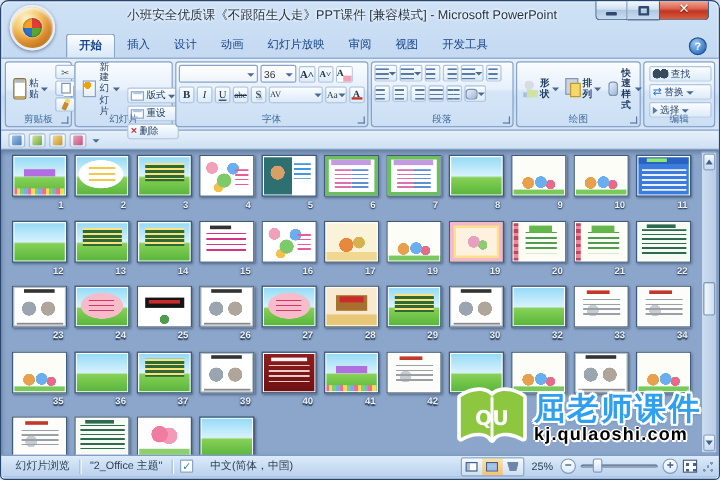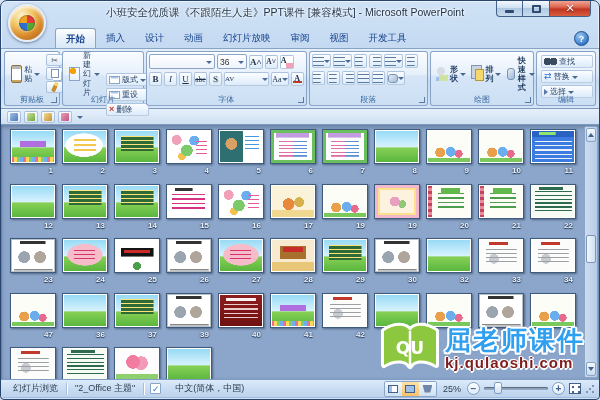--- a/index.html
+++ b/index.html
@@ -228,21 +228,21 @@
   .sc-up{top:1px;} .sc-down{bottom:1px;}
   .sc-arr-up{width:0;height:0;border-left:3px solid transparent;border-right:3px solid transparent;border-bottom:4px solid #44618a;}
   .sc-arr-down{width:0;height:0;border-left:3px solid transparent;border-right:3px solid transparent;border-top:4px solid #44618a;}
   .sc-thumb{position:absolute;left:1px;right:1px;top:108px;height:28px;border:1px solid #7e97ba;border-radius:2px;
     background:linear-gradient(90deg,#f2f7fc,#cfdff1);}
   
   .watermark{position:absolute;right:14px;bottom:2px;display:flex;align-items:center;z-index:6;}
   .wm-text{display:flex;flex-direction:column;align-items:flex-start;margin-left:4px;}
   .wm-name{font-size:26px;font-weight:bold;color:#2f9ff0;letter-spacing:2px;line-height:1;
     text-shadow:-2px 0 0 #fff,2px 0 0 #fff,0 -2px 0 #fff,0 2px 0 #fff,-1.5px -1.5px 0 #fff,1.5px 1.5px 0 #fff,-1.5px 1.5px 0 #fff,1.5px -1.5px 0 #fff,0 2px 3px rgba(30,60,90,.4);}
-  .wm-site{font-size:15px;font-weight:bold;color:#7f1d1d;letter-spacing:1px;margin-top:1px;
+  .wm-site{font-size:15px;font-weight:bold;color:#000000;letter-spacing:1px;margin-top:1px;
     text-shadow:-1.5px 0 0 #fff,1.5px 0 0 #fff,0 -1.5px 0 #fff,0 1.5px 0 #fff,1px 1px 0 #fff,-1px -1px 0 #fff;}
   
   .statusbar{position:relative;height:18px;display:flex;align-items:center;z-index:10;
     background:linear-gradient(180deg,#dcebfb 0%,#c8dcf2 55%,#bcd3ec 100%);border-top:1px solid #7f9dc4;
     font-size:9px;color:#2c3e50;padding:0 4px;}
   .st-item{padding:0 8px;white-space:nowrap;}
   .st-sep{width:1px;height:12px;background:#a8bdd8;box-shadow:1px 0 0 #fff;}
   .st-spell{width:11px;height:11px;margin:0 6px;background:#fff;border:1px solid #8aa4c6;border-radius:1px;
     color:#2e7dd1;font-size:9px;line-height:10px;text-align:center;font-weight:bold;}
   .st-right{margin-left:auto;display:flex;align-items:center;gap:4px;}
@@ -664,21 +664,21 @@
         <div class="cell">
           <div class="thumb v-sketch"></div>
           <div class="num">33</div>
         </div>
         <div class="cell">
           <div class="thumb v-sketch"></div>
           <div class="num">34</div>
         </div>
         <div class="cell">
           <div class="thumb v-white-fig"></div>
-          <div class="num">47</div>
+          <div class="num">35</div>
         </div>
         <div class="cell">
           <div class="thumb v-sky"></div>
           <div class="num">36</div>
         </div>
         <div class="cell">
           <div class="thumb v-sky-text"></div>
           <div class="num">37</div>
         </div>
         <div class="cell">

